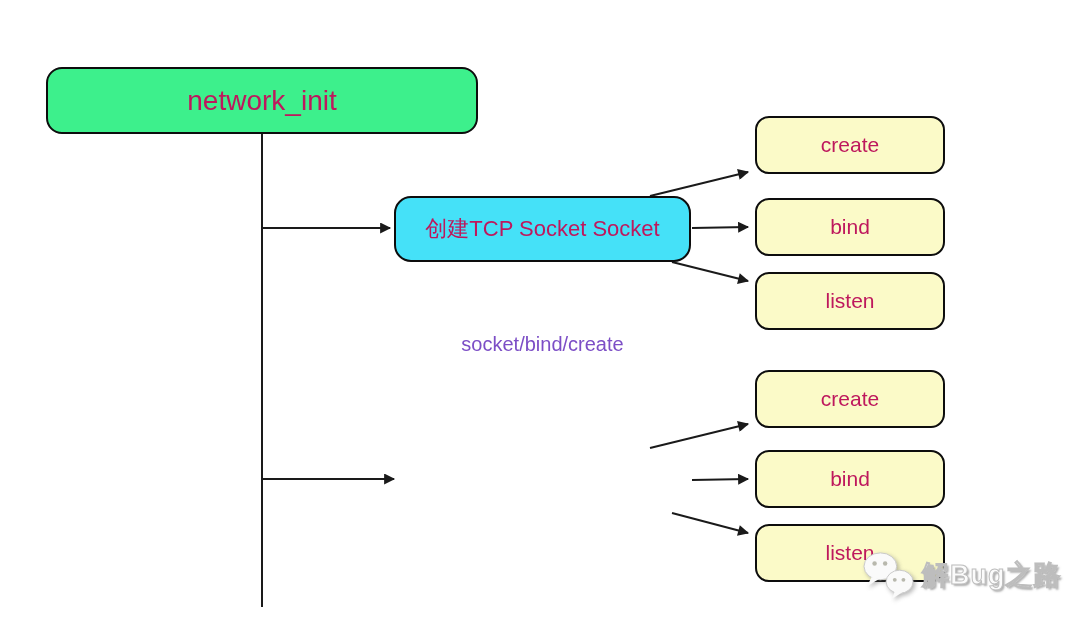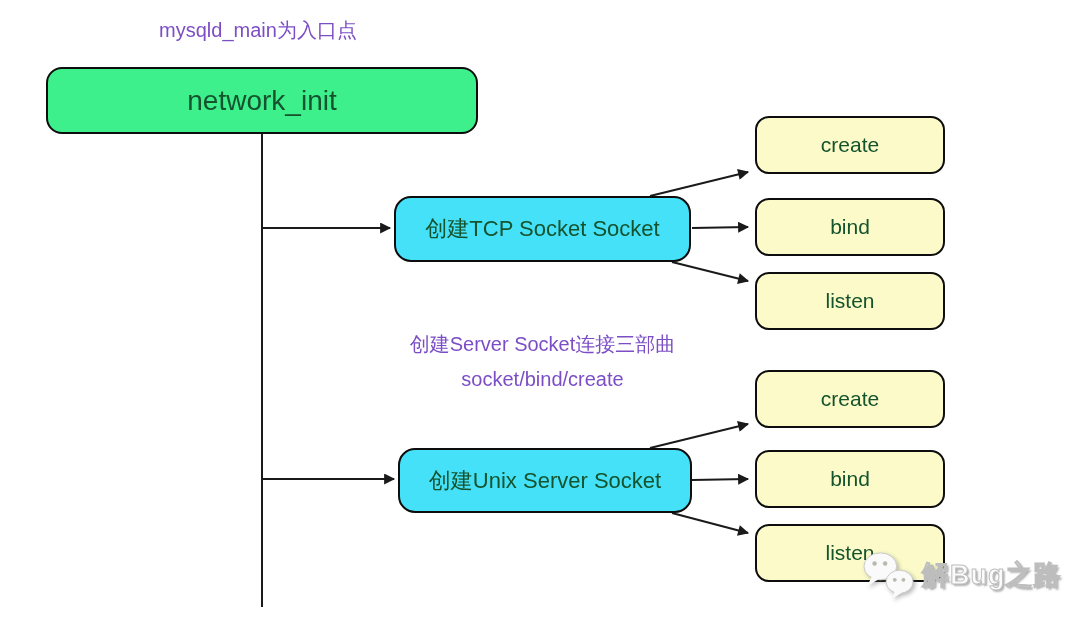--- a/index.html
+++ b/index.html
@@ -23,21 +23,21 @@
     height: 622px;
     z-index: 1;
   }
   .node {
     position: absolute;
     z-index: 2;
     display: flex;
     align-items: center;
     justify-content: center;
     border: 2px solid #0d0d0d;
-    color: #14532d;
+    color: #be185d;
     box-sizing: border-box;
     white-space: nowrap;
   }
   .node-root {
     left: 46px; top: 67px;
     width: 432px; height: 67px;
     background: #3df08c;
     border-radius: 16px;
     font-size: 28px;
   }
@@ -117,36 +117,33 @@
       <path d="M262 479 L394 479" marker-end="url(#ah)"></path>
       <path d="M650 196 L748 172" marker-end="url(#ah)"></path>
       <path d="M692 228 L748 227" marker-end="url(#ah)"></path>
       <path d="M672 262 L748 281" marker-end="url(#ah)"></path>
       <path d="M650 448 L748 424" marker-end="url(#ah)"></path>
       <path d="M692 480 L748 479" marker-end="url(#ah)"></path>
       <path d="M672 513 L748 533" marker-end="url(#ah)"></path>
     </g>
   </svg>
 
-  <div class="note note-entry">mysqld_main为入口点</div>
 
   <div class="node node-root">network_init</div>
 
   <div class="node node-socket node-tcp">创建TCP Socket Socket</div>
 
   <div class="node node-step step-create-1">create</div>
   <div class="node node-step step-bind-1">bind</div>
   <div class="node node-step step-listen-1">listen</div>
 
   <div class="note note-steps">
-    <div>创建Server Socket连接三部曲</div>
     <div>socket/bind/create</div>
   </div>
 
-  <div class="node node-socket node-unix">创建Unix Server Socket</div>
 
   <div class="node node-step step-create-2">create</div>
   <div class="node node-step step-bind-2">bind</div>
   <div class="node node-step step-listen-2">listen</div>
 
   <div class="watermark">
     <svg class="watermark-icon" viewBox="0 0 60 52" xmlns="http://www.w3.org/2000/svg">
       <g fill="#fafafa" stroke="#c9c9c9" stroke-width="1">
         <ellipse cx="21" cy="17" rx="17" ry="14"></ellipse>
         <path d="M12 28 L7 38 L20 30 z" stroke="none"></path>

